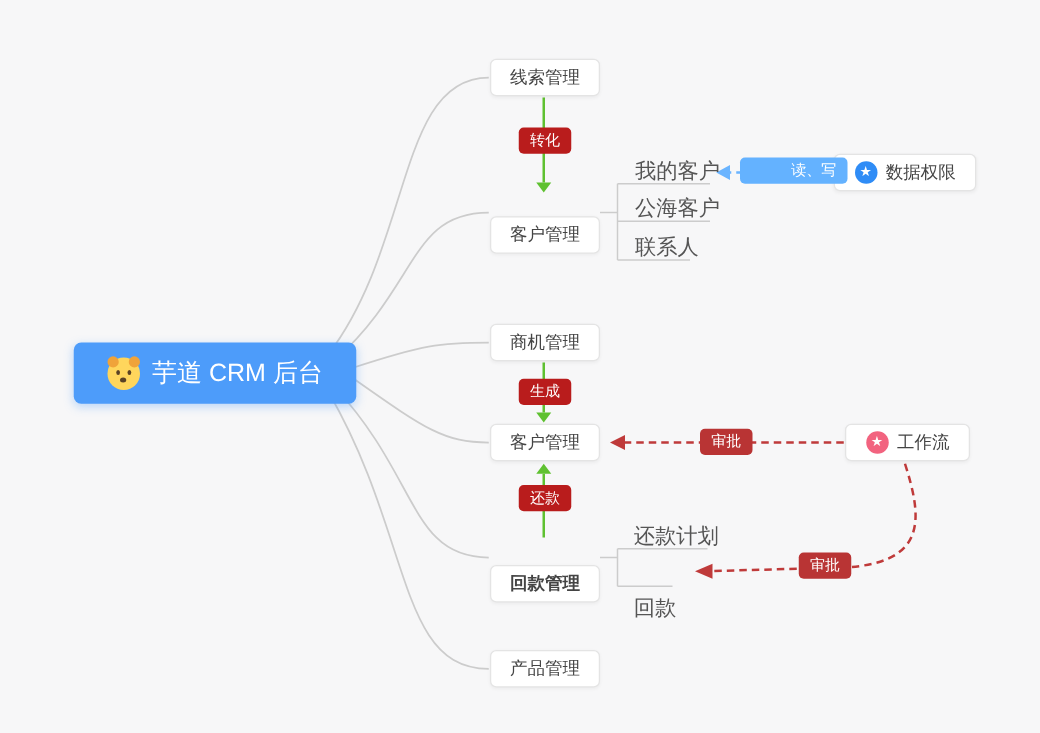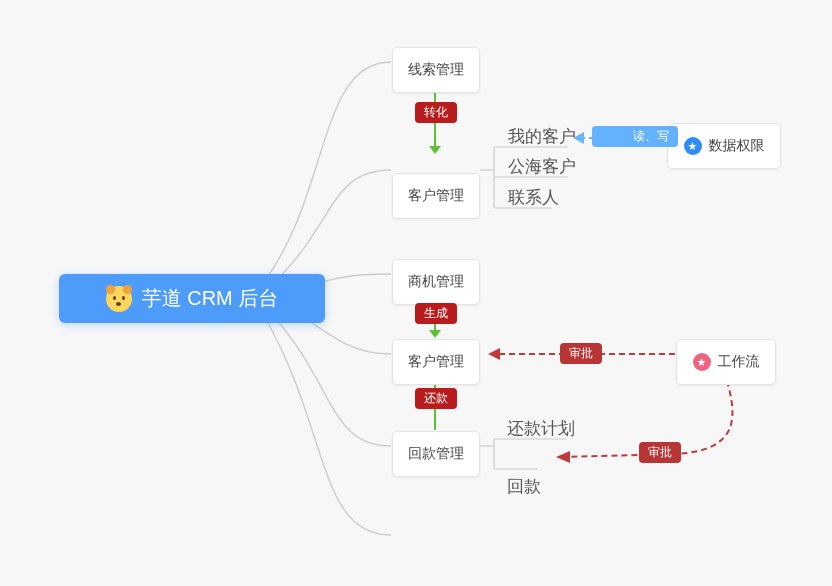--- a/index.html
+++ b/index.html
@@ -10,47 +10,47 @@
   .stage{
     position:relative;
     width:832px;height:586px;
     background:#f7f7f8;
     overflow:hidden;
   }
   svg.wires{position:absolute;left:0;top:0;pointer-events:none;}
 
   
   .root-node{
-    position:absolute;left:59px;top:274px;width:266px;height:49px;
+    position:absolute;left:59px;top:274px;width:226px;height:49px;
     background:#4d9cfa;border-radius:6px;
     display:flex;align-items:center;justify-content:center;gap:10px;
     color:#fff;font-size:20px;
     box-shadow:0 2px 8px rgba(77,156,250,.35);
     box-sizing:border-box;
   }
   .dog{position:relative;width:26px;height:26px;border-radius:50%;background:#ffd65c;flex:0 0 auto;}
   .dog .ear{position:absolute;width:9px;height:9px;border-radius:50%;background:#f0a33a;top:-1px;}
   .dog .ear.e1{left:0px;} .dog .ear.e2{right:0px;}
   .dog .eye{position:absolute;width:3px;height:4px;border-radius:50%;background:#5b4225;top:10px;}
   .dog .eye.y1{left:7px;} .dog .eye.y2{right:7px;}
   .dog .nose{position:absolute;width:5px;height:4px;border-radius:50%;background:#5b4225;left:10px;top:16px;}
 
   
   .node{
-    position:absolute;width:88px;height:46px;box-sizing:border-box;
+    position:absolute;width:88px;height:30px;box-sizing:border-box;
     background:#fff;border:1px solid #e4e4e4;border-radius:5px;
     display:flex;align-items:center;justify-content:center;
     font-size:14px;color:#444;
     box-shadow:0 1px 3px rgba(0,0,0,.05);
   }
   #n-leads{left:392px;top:47px;}
   #n-customers{left:392px;top:173px;}
   #n-opps{left:392px;top:259px;}
   #n-contracts{left:392px;top:339px;}
-  #n-receivables{left:392px;top:431px;}
+  #n-receivables{left:392px;top:452px;font-weight:bold;}
   #n-products{left:392px;top:520px;}
   #n-dataperm{left:667px;top:123px;width:114px;gap:7px;}
   #n-workflow{left:676px;top:339px;width:100px;gap:7px;}
 
   .star-circle{
     width:18px;height:18px;border-radius:50%;flex:0 0 auto;
     display:flex;align-items:center;justify-content:center;
     color:#fff;font-size:11px;line-height:1;
   }
   .star-circle.blue{background:#2f8cf6;}
@@ -153,20 +153,23 @@
   </div>
   <div class="node" id="n-opps">
     <span>商机管理</span>
   </div>
   <div class="node" id="n-contracts">
     <span>客户管理</span>
   </div>
   <div class="node" id="n-receivables">
     <span>回款管理</span>
   </div>
+  <div class="node" id="n-products">
+    <span>产品管理</span>
+  </div>
 
   <div class="node" id="n-dataperm">
     <span class="star-circle blue">★</span>
     <span>数据权限</span>
   </div>
   <div class="node" id="n-workflow">
     <span class="star-circle pink">★</span>
     <span>工作流</span>
   </div>
 

